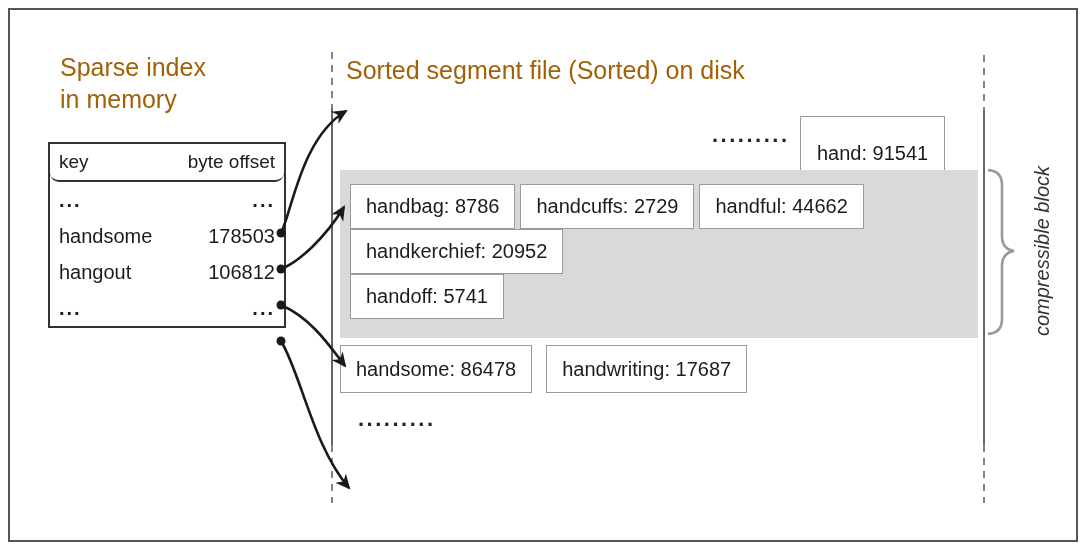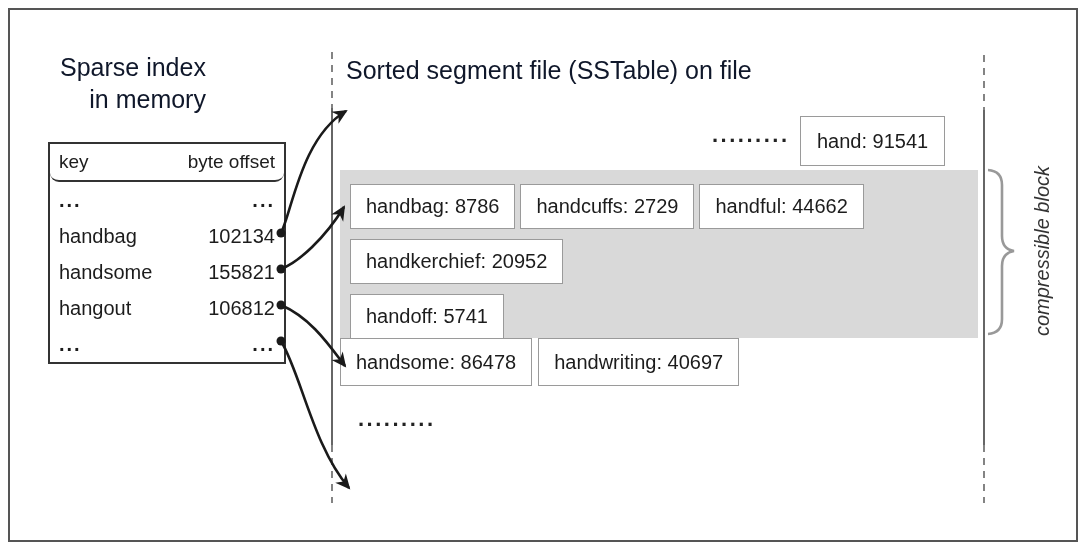--- a/index.html
+++ b/index.html
@@ -1,74 +1,70 @@
 <!DOCTYPE html>
 <html><head>
 <meta charset="utf-8">
 <style>
   html,body{margin:0;padding:0;background:#fff;}
   body{font-family:"Liberation Sans", sans-serif; color:#1c1c1c;}
   #stage{position:relative;width:1086px;height:550px;background:#fff;overflow:hidden;}
   .frame{position:absolute;left:8px;top:8px;right:8px;bottom:8px;border:2px solid #555;}
 
-  .title{position:absolute;font-size:25px;line-height:1.26;color:#0f172a;white-space:pre-line;text-align:right;}
+  .title{position:absolute;font-size:25px;line-height:1.26;color:#a16207;white-space:pre-line;}
   .sparse-title{left:60px;top:52px;}
   .sstable-title{left:346px;top:55px;white-space:nowrap;}
 
   
   .index-table{position:absolute;left:48px;top:142px;width:234px;border:2px solid #333;background:#fff;}
   .idx-row{display:flex;justify-content:space-between;align-items:center;height:36px;padding:0 9px;font-size:20px;border-radius:9px;}
   .idx-header{border-bottom:2px solid #333;font-size:19px;}
   .dots-cell{letter-spacing:2px;font-weight:bold;}
 
   
   .hand-box{position:absolute;left:800px;top:116px;height:40px;display:flex;align-items:center;
-            padding:4px 16px;border:1.5px solid #9a9a9a;background:#fff;font-size:20px;}
+            padding:16px 16px;border:1.5px solid #9a9a9a;background:#fff;font-size:20px;}
   .top-dots{position:absolute;left:712px;top:122px;font-size:22px;letter-spacing:2.5px;font-weight:bold;color:#222;}
   .bottom-dots{position:absolute;left:358px;top:406px;font-size:22px;letter-spacing:2.5px;font-weight:bold;color:#222;}
 
   .gray-block{position:absolute;left:340px;top:170px;width:638px;height:168px;background:#d9d9d9;
-              display:flex;flex-direction:column;gap:10px;padding-top:14px;box-sizing:border-box;}
+              display:flex;flex-direction:column;padding-top:14px;box-sizing:border-box;}
   .box-row{display:flex;gap:5px;margin-left:10px;}
   .kvbox{display:flex;align-items:center;height:43px;padding:0 15px;border:1.5px solid #9a9a9a;
          background:#fff;font-size:20px;white-space:nowrap;}
-  .after-row{position:absolute;left:340px;top:338px;display:flex;gap:6px;justify-content:center;}
+  .after-row{position:absolute;left:340px;top:345px;display:flex;gap:14px;justify-content:center;}
   .after-row .kvbox{height:46px;}
 
   .compress-label{position:absolute;left:1042px;top:251px;transform:translate(-50%,-50%) rotate(-90deg);
                   white-space:nowrap;font-style:italic;font-size:20px;color:#333;}
 
   svg.overlay{position:absolute;left:0;top:0;pointer-events:none;}
 </style>
 </head>
 <body>
 
 <div id="stage">
   <div class="frame"></div>
 
   <div class="title sparse-title">Sparse index
 in memory</div>
-  <div class="title sstable-title">Sorted segment file (SSTable) on file</div>
+  <div class="title sstable-title">Sorted segment file (Sorted) on disk</div>
 
   <div class="index-table">
     <div class="idx-row idx-header">
       <span>key</span>
       <span>byte offset</span>
     </div>
     <div class="idx-row">
       <span class="dots-cell">...</span>
       <span class="dots-cell">...</span>
     </div>
     <div class="idx-row">
-      <span>handbag</span>
-      <span>102134</span>
-    </div>
-    <div class="idx-row">
       <span>handsome</span>
-      <span>155821</span>
+      <span>178503</span>
     </div>
     <div class="idx-row">
       <span>hangout</span>
       <span>106812</span>
     </div>
     <div class="idx-row">
       <span class="dots-cell">...</span>
       <span class="dots-cell">...</span>
     </div>
   </div>
@@ -85,21 +81,21 @@
     <div class="box-row">
       <span class="kvbox">handkerchief: 20952</span>
     </div>
     <div class="box-row">
       <span class="kvbox">handoff: 5741</span>
     </div>
   </div>
 
   <div class="after-row">
     <span class="kvbox">handsome: 86478</span>
-    <span class="kvbox">handwriting: 40697</span>
+    <span class="kvbox">handwriting: 17687</span>
   </div>
 
   <div class="bottom-dots">.........</div>
 
   <div class="compress-label">compressible block</div>
 
   <svg class="overlay" width="1086" height="550" viewBox="0 0 1086 550">
     <defs>
       <marker id="arr" markerUnits="userSpaceOnUse" markerWidth="17" markerHeight="16" refX="14" refY="8" orient="auto">
         <path d="M1,1 L16,8 L1,15 L5.5,8 Z" fill="#1a1a1a"></path>

